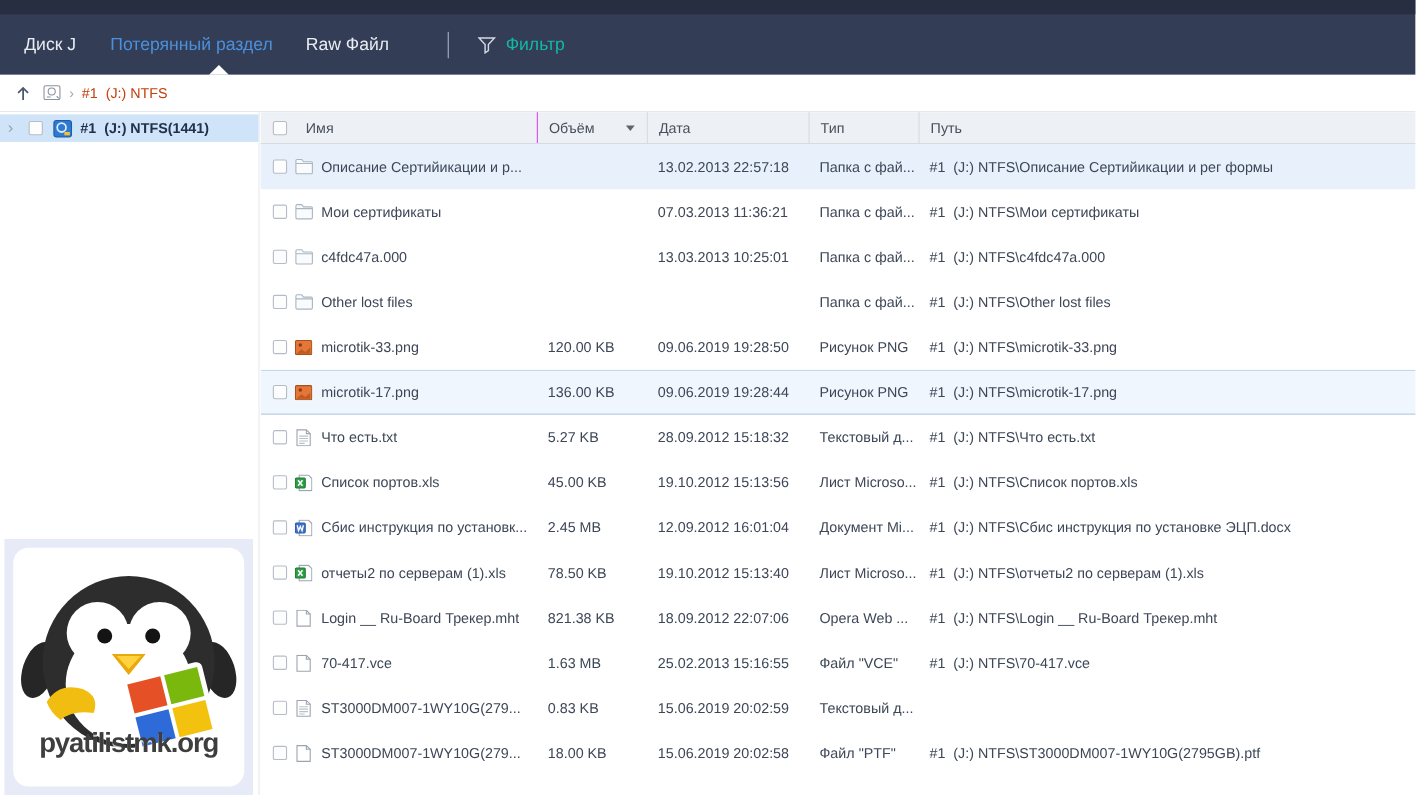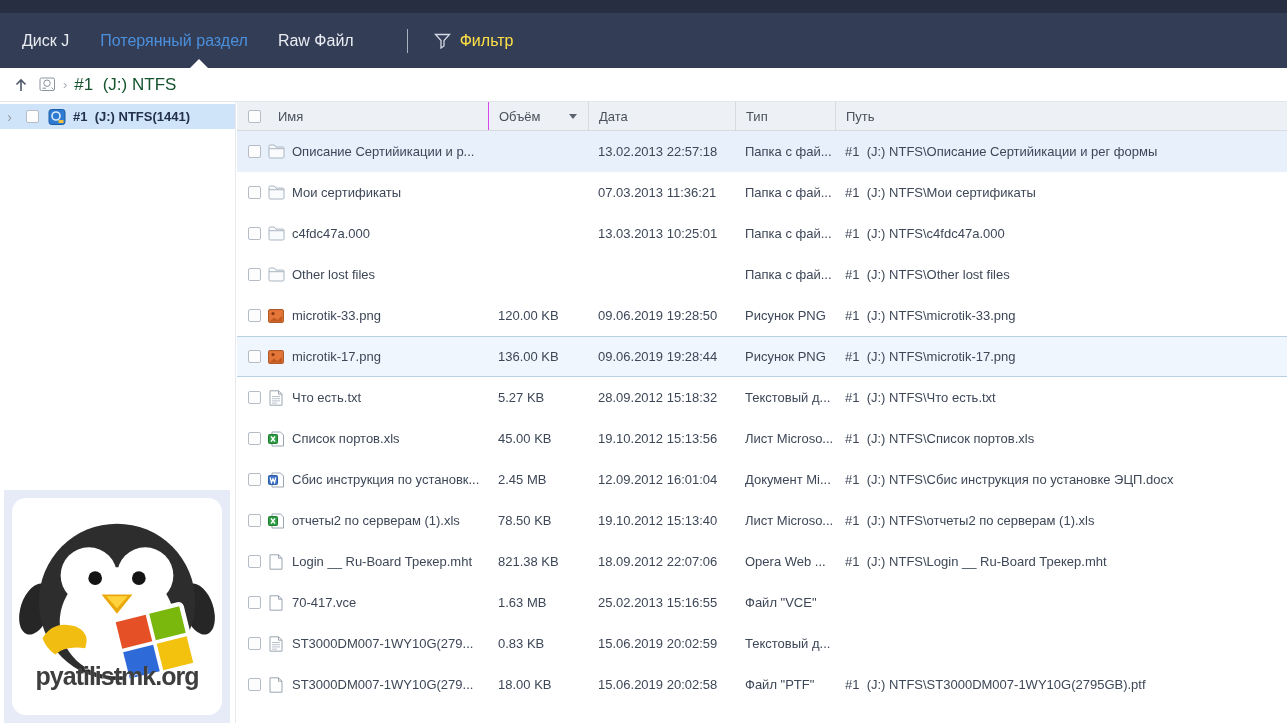--- a/index.html
+++ b/index.html
@@ -11,30 +11,30 @@
   
   .topbar { position:absolute; top:0; left:0; right:0; height:68px; background:#333d56; }
   .topbar-strip { position:absolute; top:0; left:0; right:0; height:13px; background:#272e41; }
   .tabs { position:absolute; top:13px; left:0; right:0; height:55px; display:flex; align-items:center; padding-left:22px; }
   .tab { font-size:16px; color:#e9ecf2; cursor:default; white-space:nowrap; }
   .tab.active { color:#4b90dd; }
   .tab-disk { margin-right:31px; }
   .tab-lost { margin-right:30px; }
   .tab-raw { margin-right:0; }
   .vsep { width:1px; height:24px; background:#aab1c0; margin:0 26px 0 53px; }
-  .filter-btn { display:flex; align-items:center; gap:9px; font-size:16px; color:#fde047; }
+  .filter-btn { display:flex; align-items:center; gap:9px; font-size:16px; color:#14b8a6; }
   .caret { position:absolute; bottom:0; left:190px; width:0; height:0;
            border-left:9px solid transparent; border-right:9px solid transparent; border-bottom:9px solid #ffffff; }
   
   .crumbbar { position:absolute; top:68px; left:0; right:0; height:34px; background:#fff;
               border-bottom:1px solid #e2e6ea; display:flex; align-items:center; padding-left:13px; }
   .crumb-up { width:18px; display:flex; margin-right:8px; }
   .crumb-drive { display:flex; margin-right:6px; }
   .crumb-chev { color:#a3aab3; font-size:13px; margin-right:7px; }
-  .crumb-path { font-size:17px; color:#14532d; white-space:pre; }
+  .crumb-path { font-size:13px; color:#c2410c; white-space:pre; }
   
   .sidebar { position:absolute; top:102px; left:0; width:236px; bottom:0; background:#fff; border-right:1px solid #e6e9ed; }
   .tree-row { margin-top:2px; height:25px; display:flex; align-items:center; padding-left:7px; background:#cfe4f8; }
   .expander { color:#969ea9; font-size:15px; width:14px; margin-right:5px; line-height:1; }
   .checkbox { width:13px; height:13px; border:1px solid #b6bcc5; border-radius:2px; background:#fdfdfe; flex:none; }
   .tree-row .checkbox { margin-right:9px; }
   .vicon { display:flex; margin-right:7px; }
   .tree-label { font-size:13px; font-weight:700; color:#22304c; white-space:pre; }
   
   .watermark { position:absolute; left:4px; top:388px; width:226px; height:233px; background:#e7ebf7; }
@@ -285,20 +285,21 @@
           <div class="cell c-path">#1  (J:) NTFS\Login __ Ru-Board Трекер.mht</div>
         </div>
         <div class="trow">
           <div class="cell c-name"><span class="checkbox"></span><span class="ficon"><svg width="14" height="16" viewBox="0 0 14 16">
                 <path d="M1 0.8 h8.5 L13 4.2 V15.2 H1 Z" fill="#fff" stroke="#9aa5b0"></path>
                 <path d="M9.5 0.8 v3.4 H13" fill="none" stroke="#9aa5b0"></path>
               </svg></span><span class="fname">70-417.vce</span></div>
           <div class="cell c-size">1.63 MB</div>
           <div class="cell c-date">25.02.2013 15:16:55</div>
           <div class="cell c-type">Файл "VCE"</div>
+          <div class="cell c-path">#1  (J:) NTFS\70-417.vce</div>
         </div>
         <div class="trow">
           <div class="cell c-name"><span class="checkbox"></span><span class="ficon"><svg width="14" height="16" viewBox="0 0 14 16">
                 <path d="M1 0.8 h8.5 L13 4.2 V15.2 H1 Z" fill="#fff" stroke="#9aa5b0"></path>
                 <path d="M9.5 0.8 v3.4 H13" fill="none" stroke="#9aa5b0"></path>
                 <path d="M3 6.5h8M3 8.7h8M3 10.9h8M3 13.1h5" stroke="#b9c2cb"></path>
               </svg></span><span class="fname">ST3000DM007-1WY10G(279...</span></div>
           <div class="cell c-size">0.83 KB</div>
           <div class="cell c-date">15.06.2019 20:02:59</div>
           <div class="cell c-type">Текстовый д...</div>

